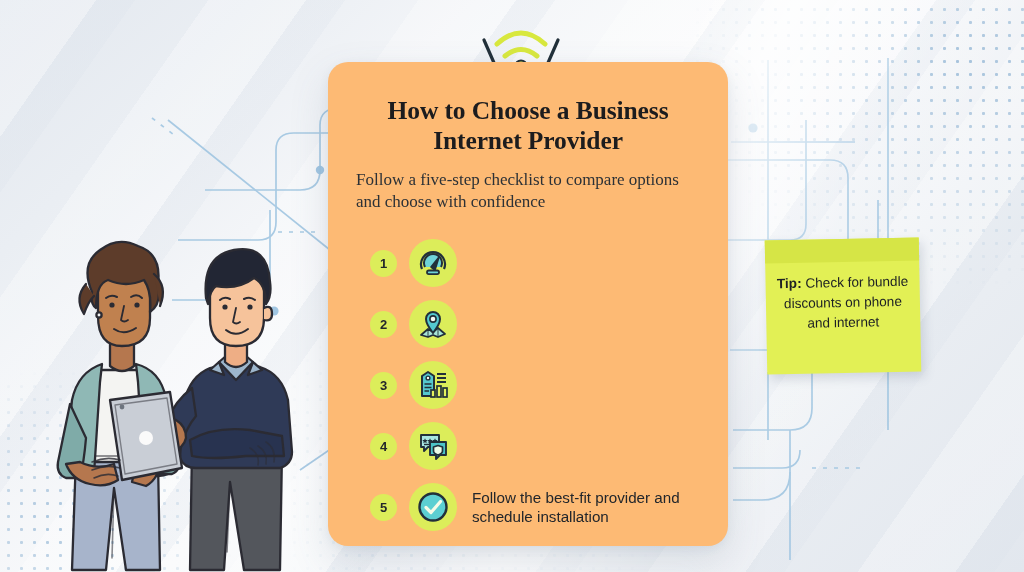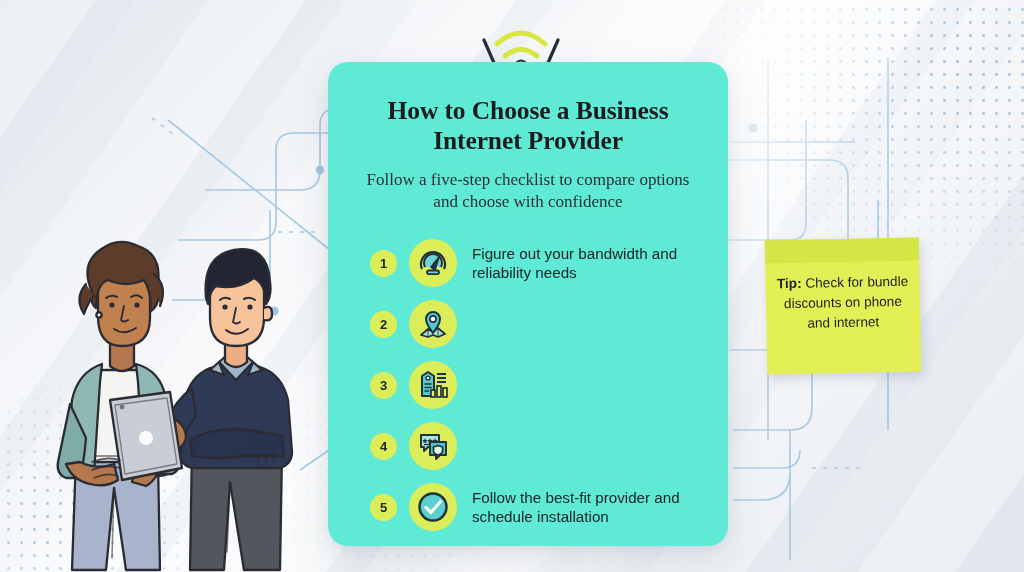--- a/index.html
+++ b/index.html
@@ -42,28 +42,28 @@
     pointer-events:none;}
 
   
   .people{position:absolute;left:14px;bottom:0;width:350px;height:360px;}
 
   
   .router{position:absolute;left:462px;top:16px;width:118px;height:82px;}
 
   
   .card{position:absolute;left:328px;top:62px;width:400px;height:484px;
-    background:#5eead4;border-radius:20px;
+    background:#fdba74;border-radius:20px;
     box-shadow:0 16px 38px rgba(82,98,122,.17), 0 3px 10px rgba(82,98,122,.08);}
 
   .card-inner{padding:34px 28px 0 28px;}
   .title{font-family:"Liberation Serif", serif;font-weight:bold;
     font-size:25.5px;line-height:1.18;color:#1c1c1e;text-align:center;letter-spacing:-.1px;margin:0;}
   .subtitle{font-family:"Liberation Serif", serif;font-size:17px;line-height:1.3;
-    color:#2c3136;text-align:center;margin:13px 0 0 0;}
+    color:#2c3136;text-align:left;margin:13px 0 0 0;}
 
   .steps{margin:26px 0 0 0;padding:0 0 0 14px;list-style:none;}
   .step{display:flex;align-items:center;margin-bottom:13px;}
   .step:last-child{margin-bottom:0;}
   .badge{width:27px;height:27px;border-radius:50%;background:#dced5a;
     display:flex;align-items:center;justify-content:center;flex:0 0 auto;
     font-size:13px;font-weight:bold;color:#23272b;font-family:"Liberation Sans",sans-serif;}
   .icon-circle{width:48px;height:48px;border-radius:50%;background:#dced5a;
     margin-left:12px;flex:0 0 auto;display:flex;align-items:center;justify-content:center;}
   .icon-circle svg{display:block;}
@@ -246,21 +246,20 @@
         <li class="step">
           <span class="badge">1</span>
           <span class="icon-circle">
             <svg width="32" height="32" viewBox="0 0 32 32">
               <path d="M5,22 A12,12 0 1,1 27,22" fill="none" stroke="#22303a" stroke-width="2.2"></path>
               <path d="M8,20 A9,9 0 0,1 16,7 A9,9 0 0,1 24,20" fill="#6fd3d8" stroke="#22303a" stroke-width="2"></path>
               <path d="M22,10 L14,20 L18,23 Z" fill="#22303a" stroke="#22303a" stroke-width="1.6" stroke-linejoin="round"></path>
               <rect x="10" y="23.5" width="12" height="3.6" rx="1.8" fill="#6fd3d8" stroke="#22303a" stroke-width="1.8"></rect>
             </svg>
           </span>
-          <span class="step-text">Figure out your bandwidth and reliability needs</span>
         </li>
 
         <li class="step">
           <span class="badge">2</span>
           <span class="icon-circle">
             <svg width="32" height="32" viewBox="0 0 32 32">
               <path d="M4,27 L11,21 L16,24 L21,20 L28,26 L21,29 L16,27 L11,29 Z" fill="#a8e6d8" stroke="#22303a" stroke-width="1.8" stroke-linejoin="round"></path>
               <path d="M11,21 L11,29 M21,20 L21,29" stroke="#22303a" stroke-width="1.3" fill="none" opacity=".7"></path>
               <path d="M16,4 A7,7 0 0,1 23,11 C23,16 16,25 16,25 C16,25 9,16 9,11 A7,7 0 0,1 16,4 Z" fill="#54c9cf" stroke="#22303a" stroke-width="2"></path>
               <circle cx="16" cy="11" r="3.1" fill="#f7fbf4" stroke="#22303a" stroke-width="1.6"></circle>

